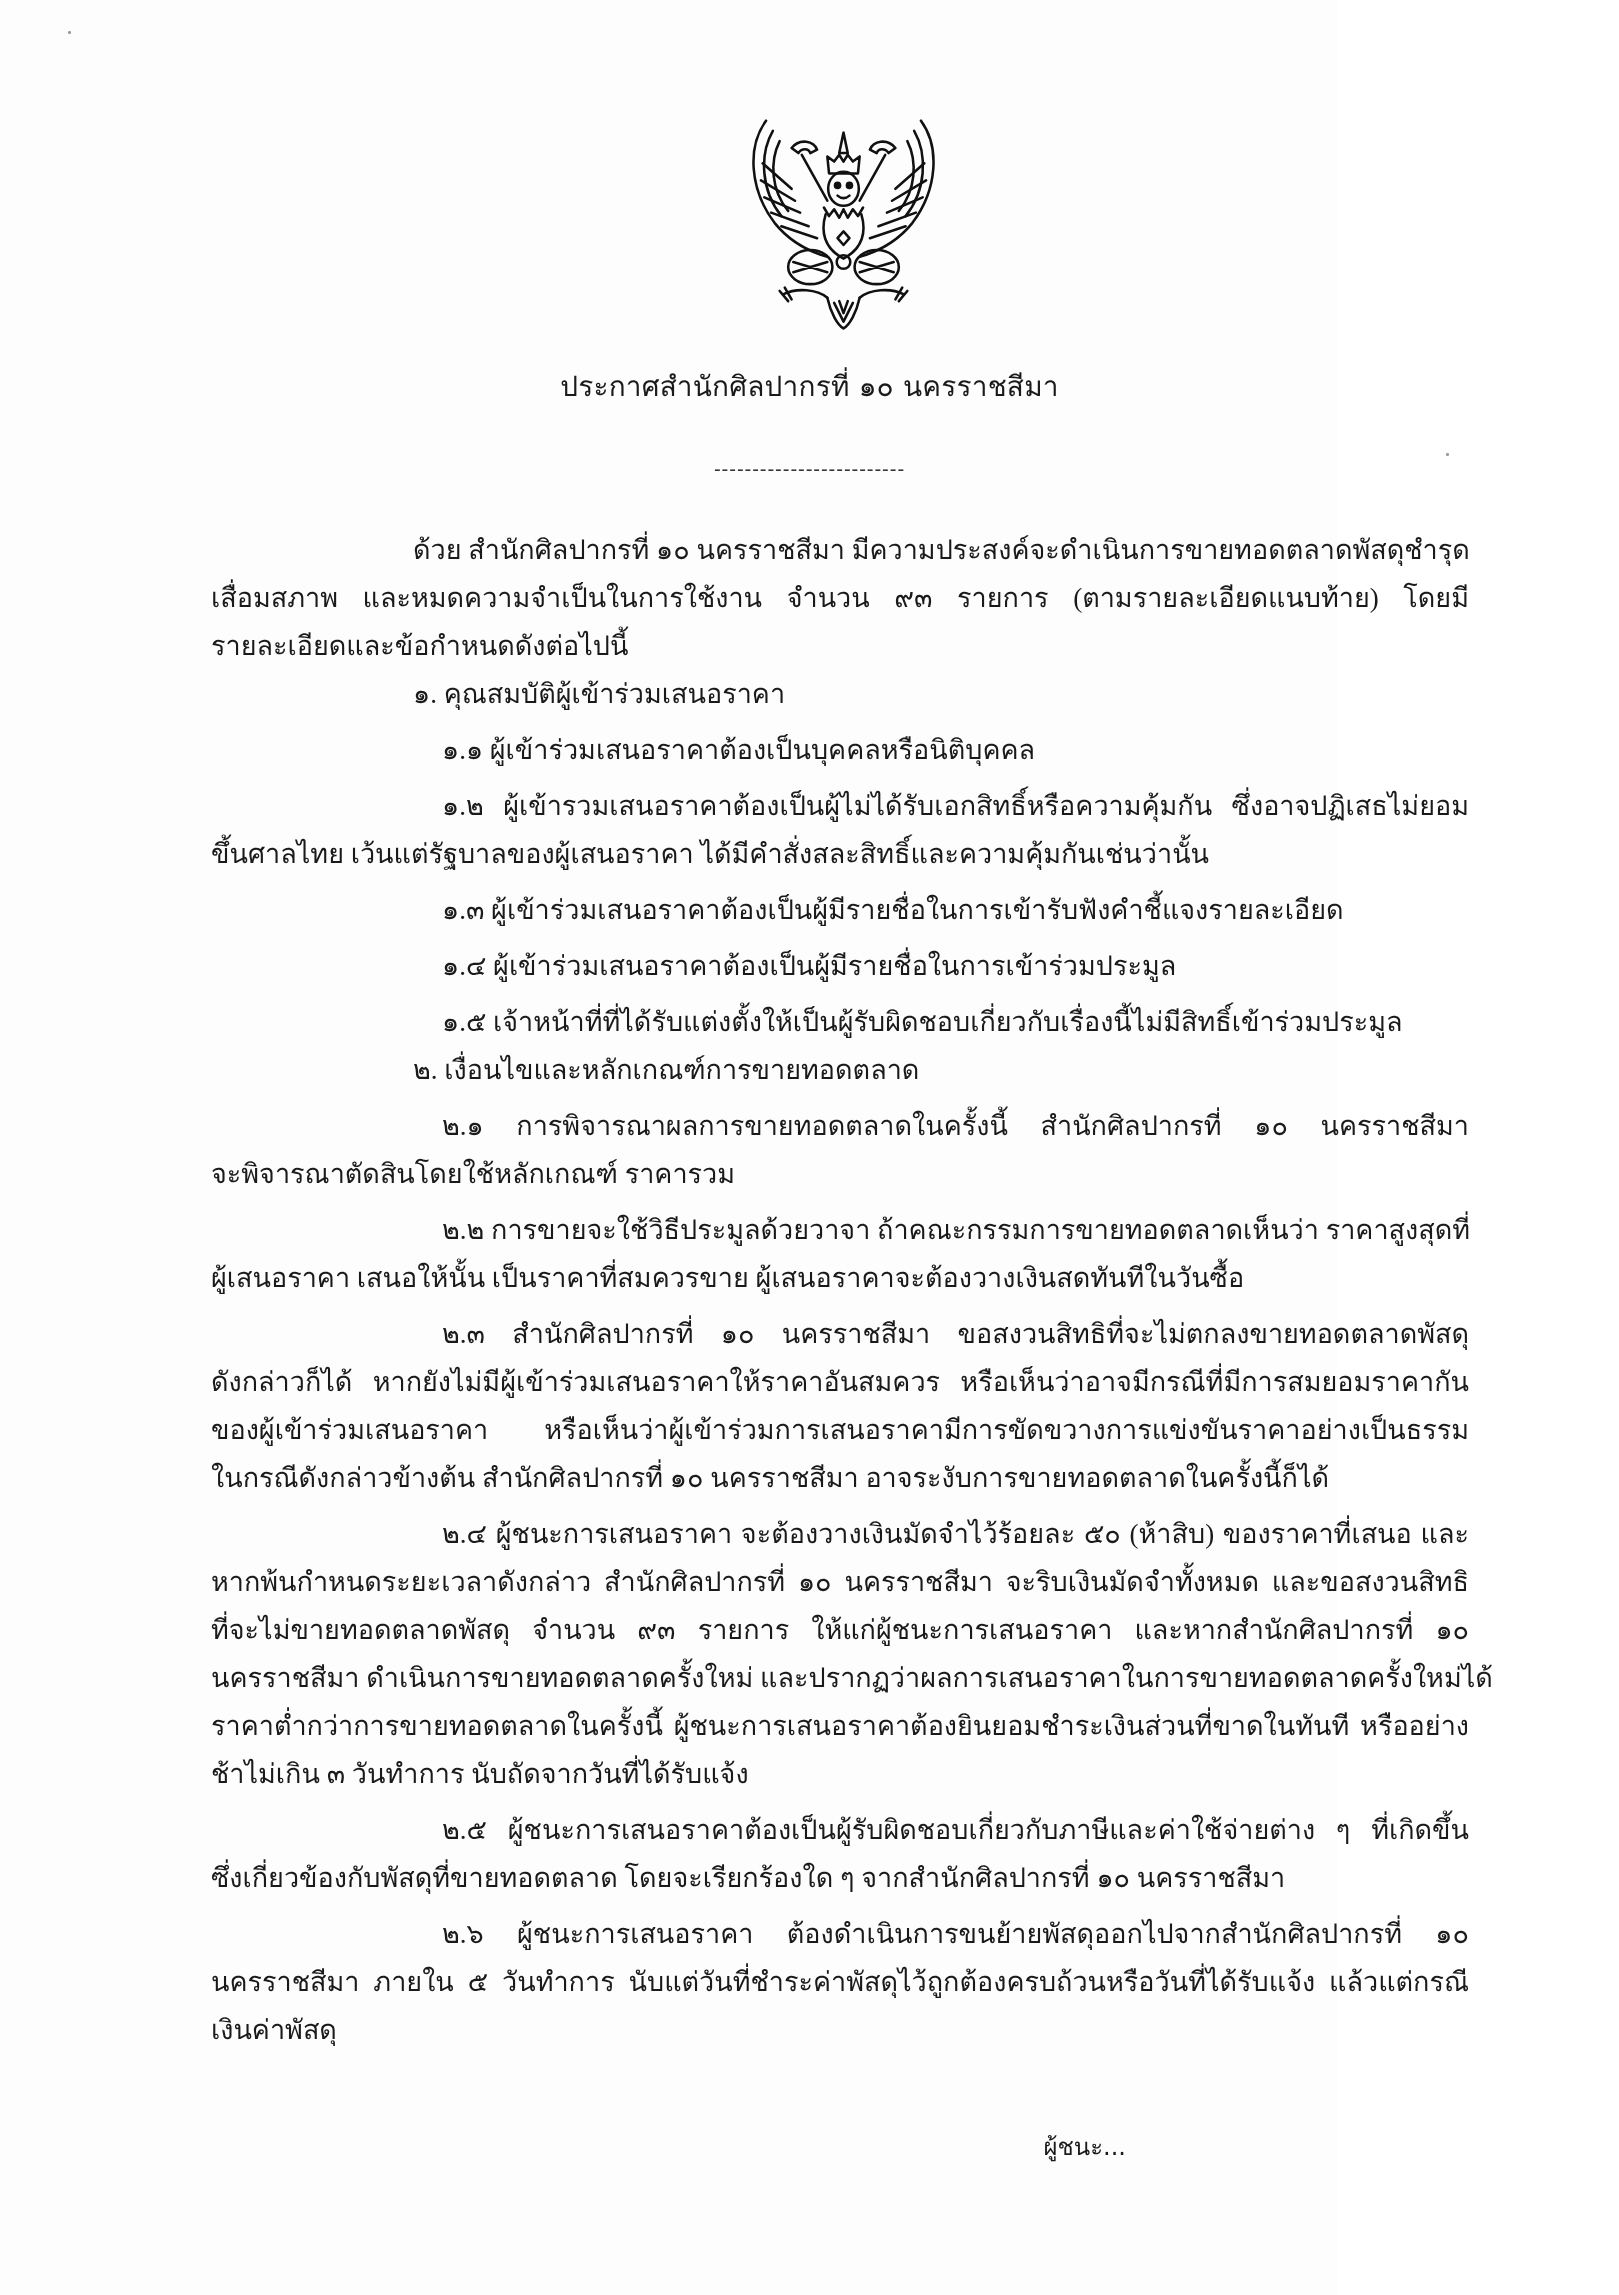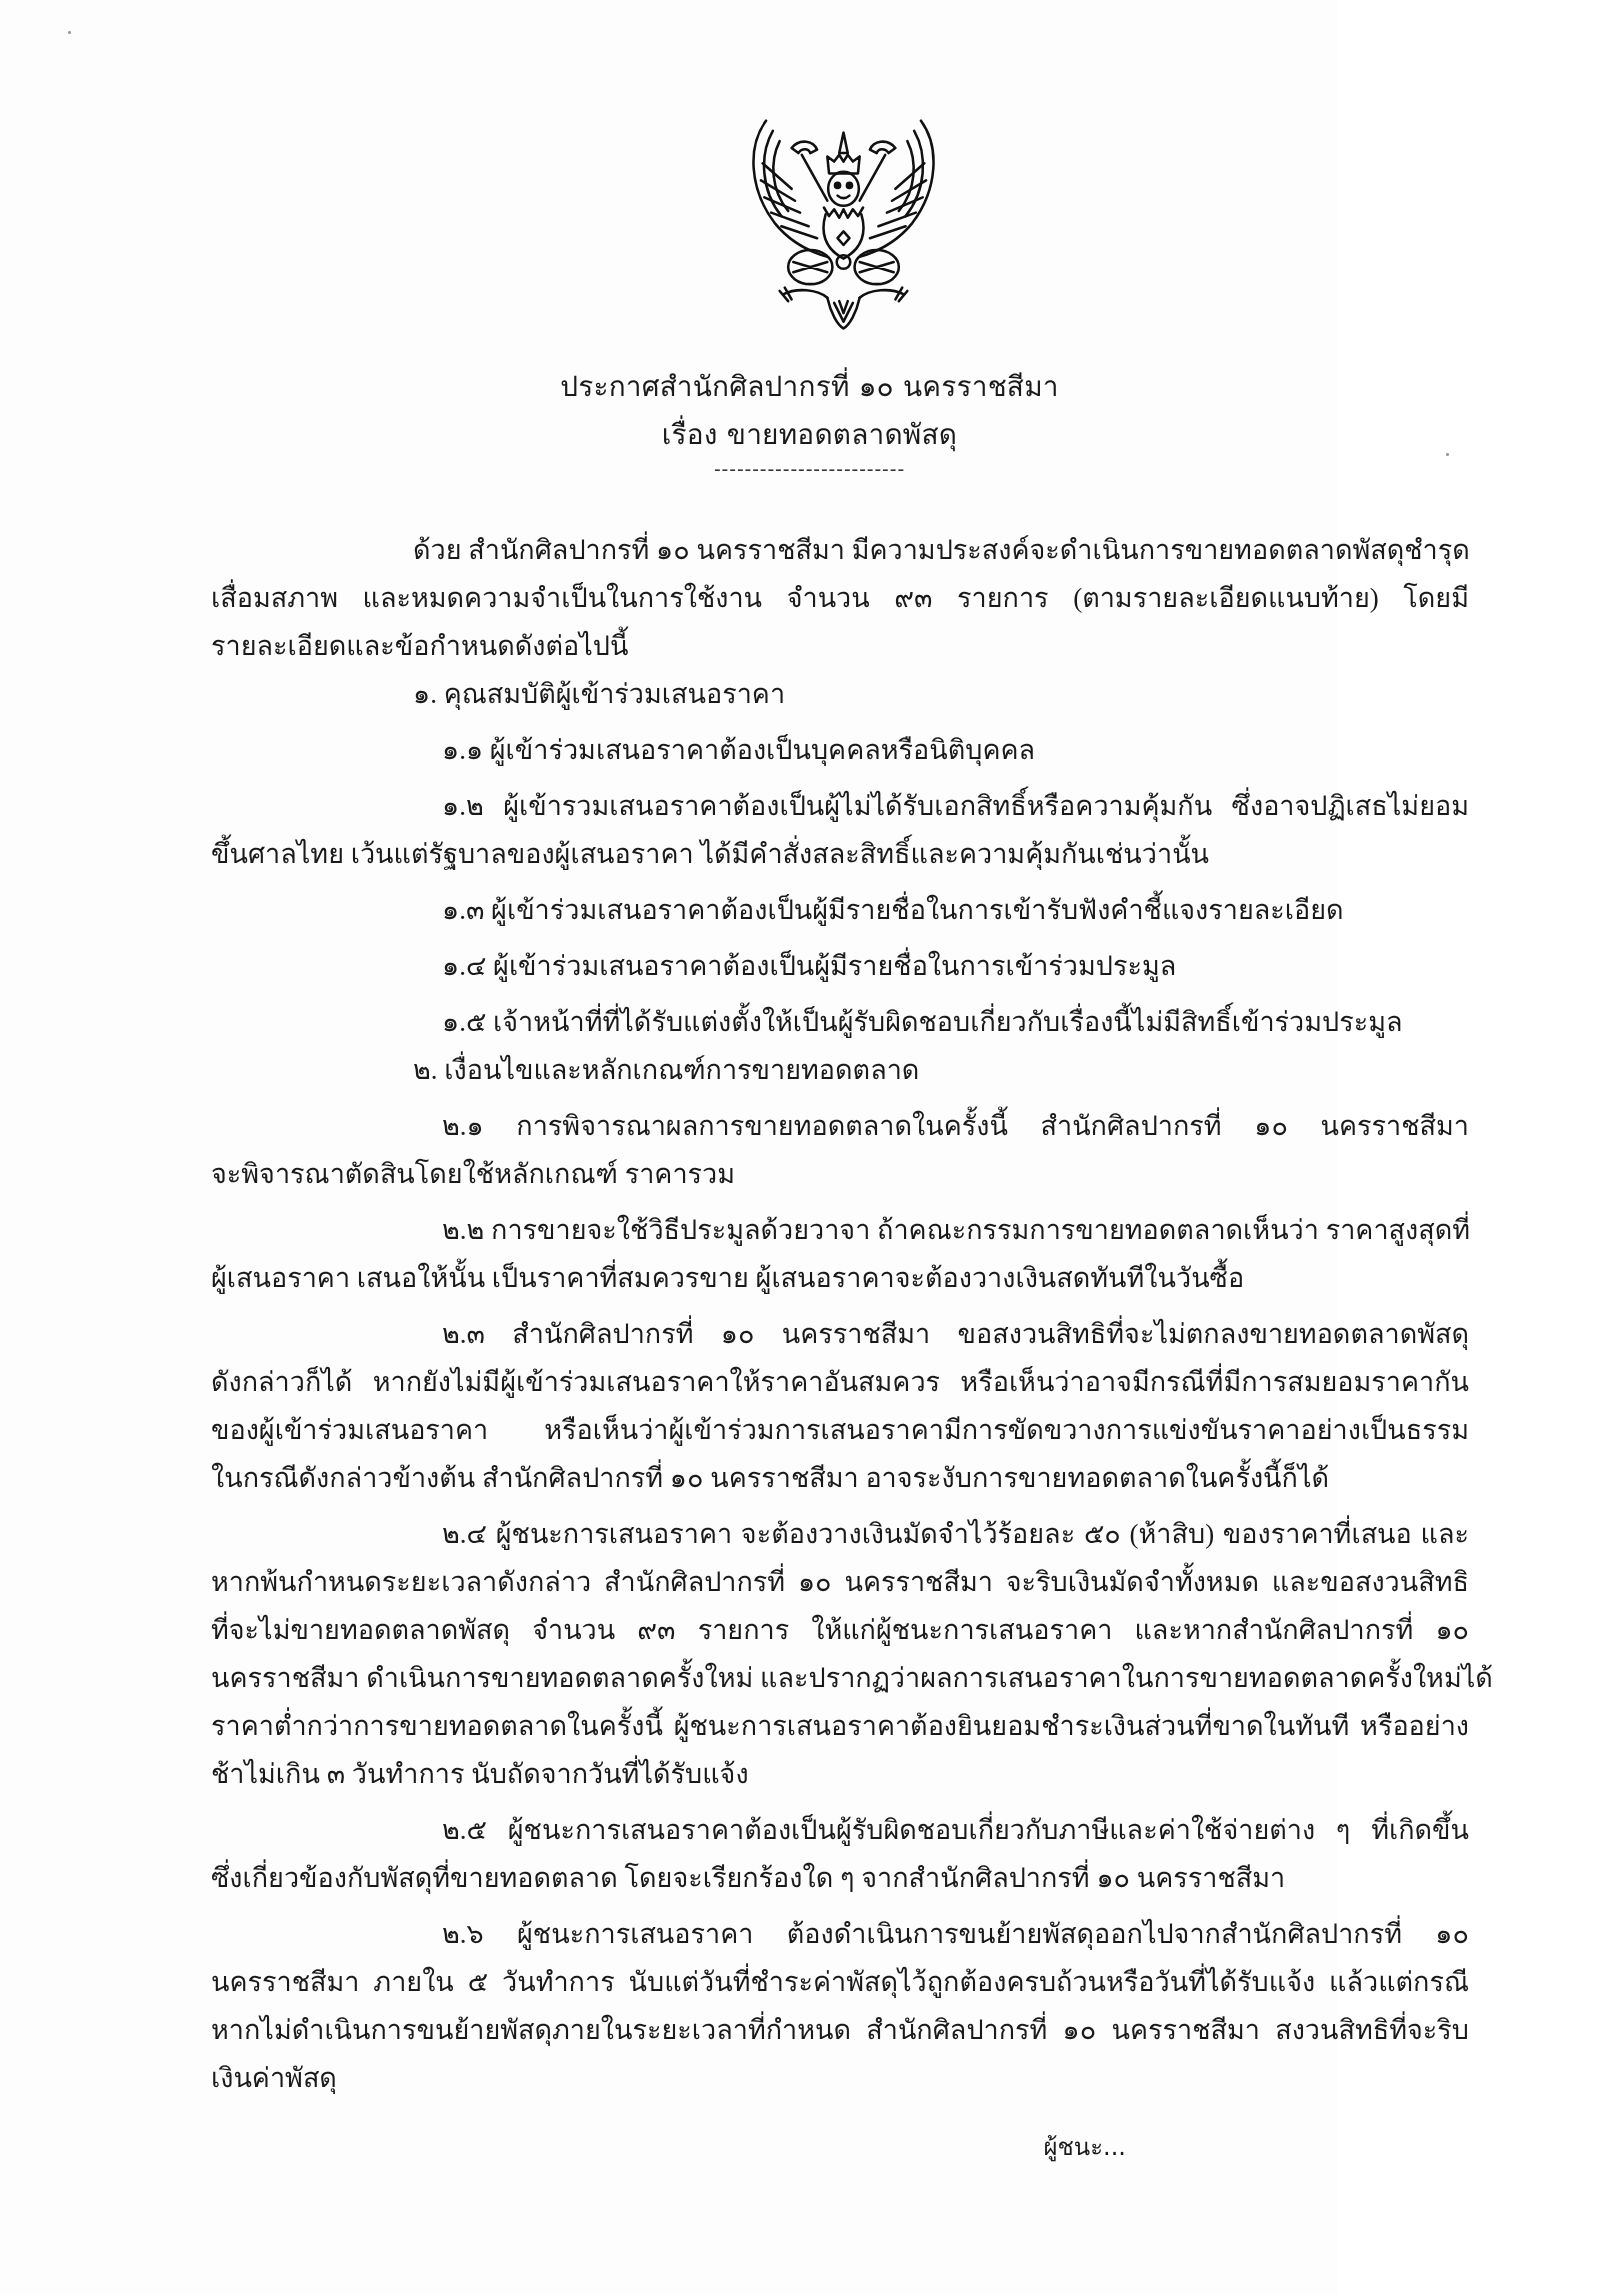--- a/index.html
+++ b/index.html
@@ -121,21 +121,20 @@
 
       <path d="M60 214 C76 206, 100 208, 112 218 M202 214 C186 206, 162 208, 150 218"></path>
       <path d="M56 210 L66 222 M62 206 L70 220 M206 210 L196 222 M200 206 L192 220"></path>
 
       <path d="M112 218 C116 236, 124 250, 131 254 C138 250, 146 236, 150 218"></path>
       <path d="M120 224 L131 246 L142 224 M126 222 L131 236 L136 222"></path>
     </g>
   </svg>
 
   <div class="heading l1">ประกาศสำนักศิลปากรที่ ๑๐ นครราชสีมา</div>
-  <div class="heading l2">เรื่อง ขายทอดตลาดพัสดุ</div>
   <div class="heading rule">-------------------------</div>
 
   <div class="body" id="body-text">
       <div class="line ind">ด้วย สำนักศิลปากรที่ ๑๐ นครราชสีมา มีความประสงค์จะดำเนินการขายทอดตลาดพัสดุชำรุด</div>
       <div class="line">เสื่อมสภาพ และหมดความจำเป็นในการใช้งาน จำนวน ๙๓ รายการ (ตามรายละเอียดแนบท้าย) โดยมี</div>
       <div class="line last">รายละเอียดและข้อกำหนดดังต่อไปนี้</div>
       <div class="line i1 last">๑. คุณสมบัติผู้เข้าร่วมเสนอราคา</div>
       <div class="line i2 last">๑.๑ ผู้เข้าร่วมเสนอราคาต้องเป็นบุคคลหรือนิติบุคคล</div>
       <div class="line i2">๑.๒ ผู้เข้ารวมเสนอราคาต้องเป็นผู้ไม่ได้รับเอกสิทธิ์หรือความคุ้มกัน ซึ่งอาจปฏิเสธไม่ยอม</div>
       <div class="line last">ขึ้นศาลไทย เว้นแต่รัฐบาลของผู้เสนอราคา ได้มีคำสั่งสละสิทธิ์และความคุ้มกันเช่นว่านั้น</div>
@@ -154,21 +153,20 @@
       <div class="line i2">๒.๔ ผู้ชนะการเสนอราคา จะต้องวางเงินมัดจำไว้ร้อยละ ๕๐ (ห้าสิบ) ของราคาที่เสนอ และ</div>
       <div class="line">หากพ้นกำหนดระยะเวลาดังกล่าว สำนักศิลปากรที่ ๑๐ นครราชสีมา จะริบเงินมัดจำทั้งหมด และขอสงวนสิทธิ</div>
       <div class="line">ที่จะไม่ขายทอดตลาดพัสดุ จำนวน ๙๓ รายการ ให้แก่ผู้ชนะการเสนอราคา และหากสำนักศิลปากรที่ ๑๐</div>
       <div class="line">นครราชสีมา ดำเนินการขายทอดตลาดครั้งใหม่ และปรากฏว่าผลการเสนอราคาในการขายทอดตลาดครั้งใหม่ได้</div>
       <div class="line">ราคาต่ำกว่าการขายทอดตลาดในครั้งนี้ ผู้ชนะการเสนอราคาต้องยินยอมชำระเงินส่วนที่ขาดในทันที หรืออย่าง</div>
       <div class="line last">ช้าไม่เกิน ๓ วันทำการ นับถัดจากวันที่ได้รับแจ้ง</div>
       <div class="line i2">๒.๕ ผู้ชนะการเสนอราคาต้องเป็นผู้รับผิดชอบเกี่ยวกับภาษีและค่าใช้จ่ายต่าง ๆ ที่เกิดขึ้น</div>
       <div class="line last">ซึ่งเกี่ยวข้องกับพัสดุที่ขายทอดตลาด โดยจะเรียกร้องใด ๆ จากสำนักศิลปากรที่ ๑๐ นครราชสีมา</div>
       <div class="line i2">๒.๖ ผู้ชนะการเสนอราคา ต้องดำเนินการขนย้ายพัสดุออกไปจากสำนักศิลปากรที่ ๑๐</div>
       <div class="line">นครราชสีมา ภายใน ๕ วันทำการ นับแต่วันที่ชำระค่าพัสดุไว้ถูกต้องครบถ้วนหรือวันที่ได้รับแจ้ง แล้วแต่กรณี</div>
-      <div class="line">หากไม่ดำเนินการขนย้ายพัสดุภายในระยะเวลาที่กำหนด สำนักศิลปากรที่ ๑๐ นครราชสีมา สงวนสิทธิที่จะริบ</div>
       <div class="line last">เงินค่าพัสดุ</div>
     </div>
 
   <div class="closing">ผู้ชนะ...</div>
 
   <span class="speck" style="left:1446px;top:453px;"></span>
   <span class="speck" style="left:68px;top:31px;"></span>
 </div>
 
 

